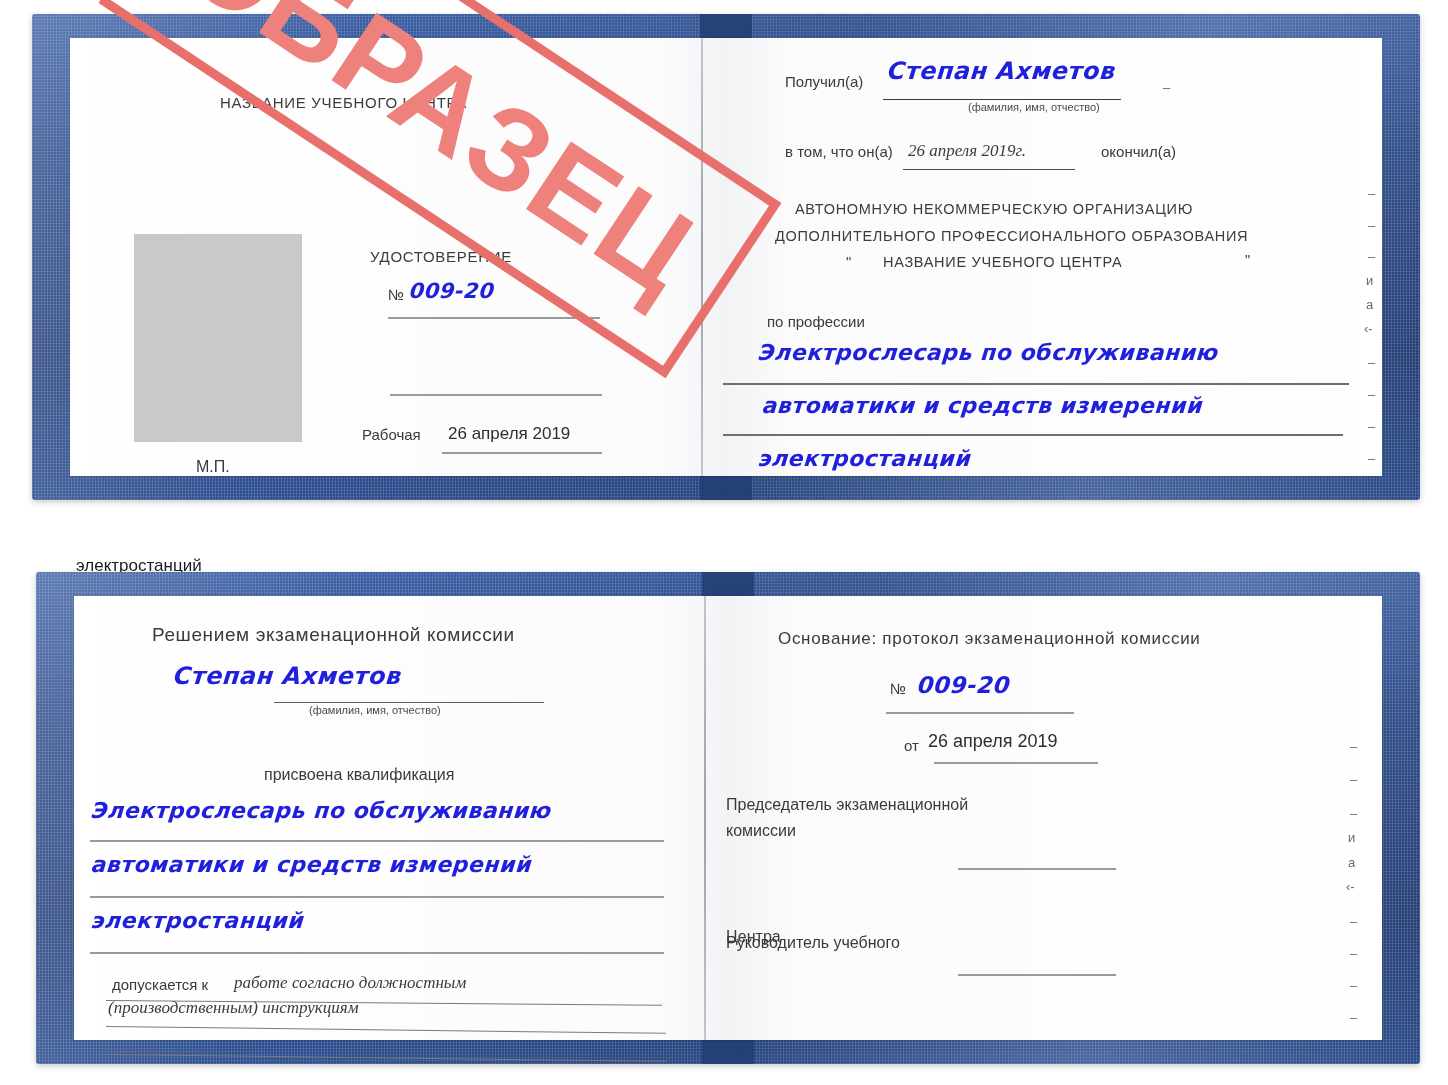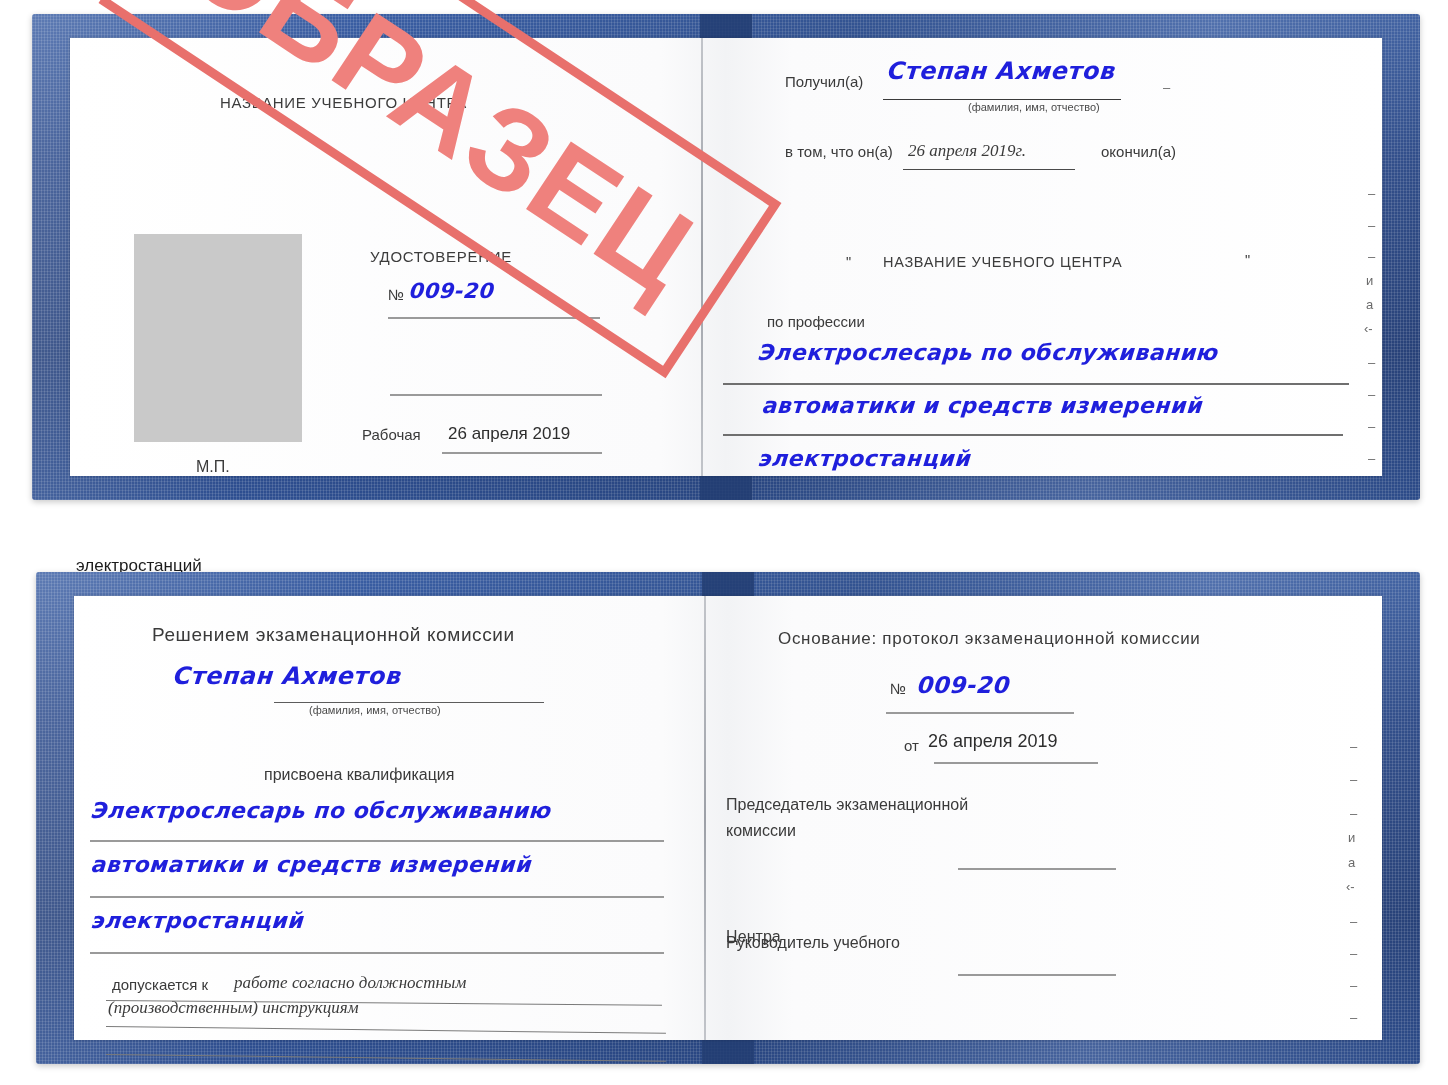--- a/index.html
+++ b/index.html
@@ -123,20 +123,22 @@
         <div class="t hand" style="left:165px;top:19px;font-size:24px;">Степан Ахметов</div>
         <div class="rule thin" style="left:160px;top:61px;width:238px;background:#3a3a3a;"></div>
         <div class="t lbl-sm" style="left:245px;top:63px;">(фамилия, имя, отчество)</div>
         <div class="edgemark" style="left:440px;top:42px;">–</div>
 
         <div class="t lbl" style="left:62px;top:105px;">в том, что он(а)</div>
         <div class="t ital" style="left:185px;top:103px;">26 апреля 2019г.</div>
         <div class="rule thin" style="left:180px;top:131px;width:172px;background:#4a4a4a;"></div>
         <div class="t lbl" style="left:378px;top:105px;">окончил(а)</div>
 
+        <div class="t hdr" style="left:72px;top:163px;font-size:14.5px;">АВТОНОМНУЮ НЕКОММЕРЧЕСКУЮ ОРГАНИЗАЦИЮ</div>
+        <div class="t hdr" style="left:52px;top:190px;font-size:14.5px;">ДОПОЛНИТЕЛЬНОГО ПРОФЕССИОНАЛЬНОГО ОБРАЗОВАНИЯ</div>
         <div class="t hdr" style="left:123px;top:216px;font-size:14.5px;">"</div>
         <div class="t hdr" style="left:160px;top:216px;font-size:14.5px;">НАЗВАНИЕ УЧЕБНОГО ЦЕНТРА</div>
         <div class="t hdr" style="left:522px;top:214px;font-size:14.5px;">"</div>
 
         <div class="edgemark" style="left:645px;top:148px;">–</div>
         <div class="edgemark" style="left:645px;top:180px;">–</div>
         <div class="edgemark" style="left:645px;top:211px;">–</div>
         <div class="edgemark" style="left:643px;top:235px;">и</div>
         <div class="edgemark" style="left:643px;top:259px;">а</div>
         <div class="edgemark" style="left:641px;top:283px;">‹-</div>

